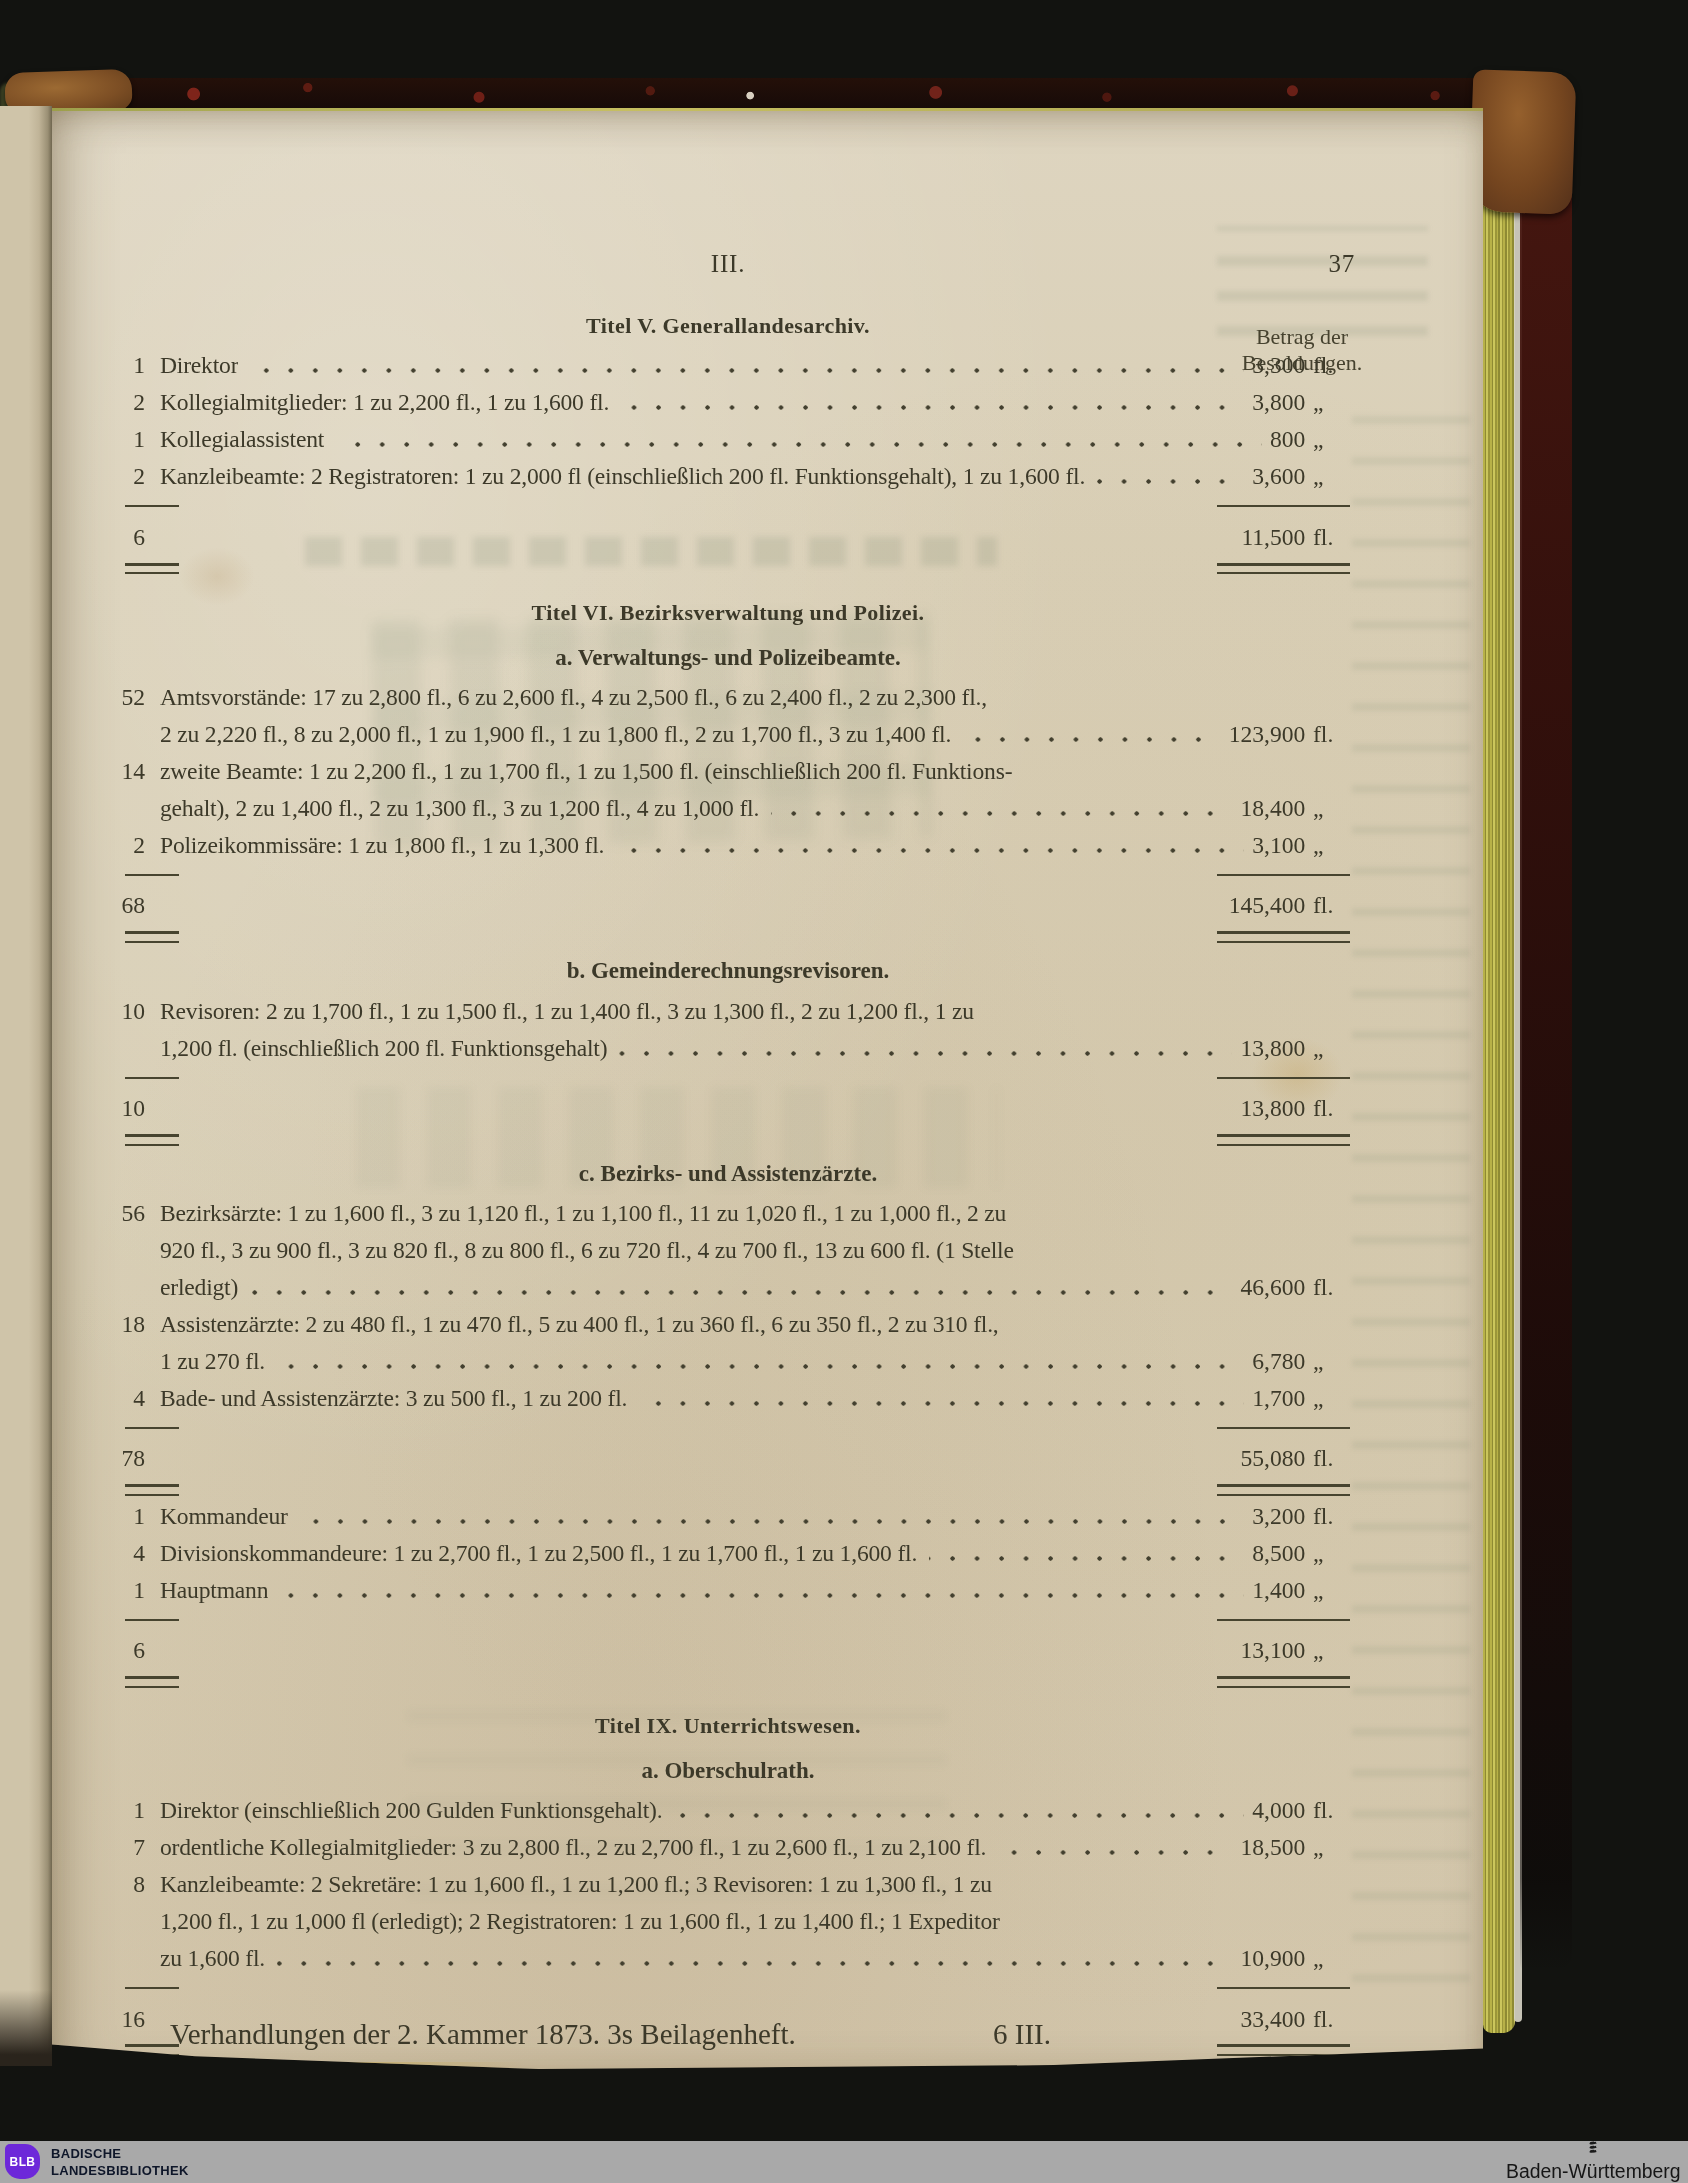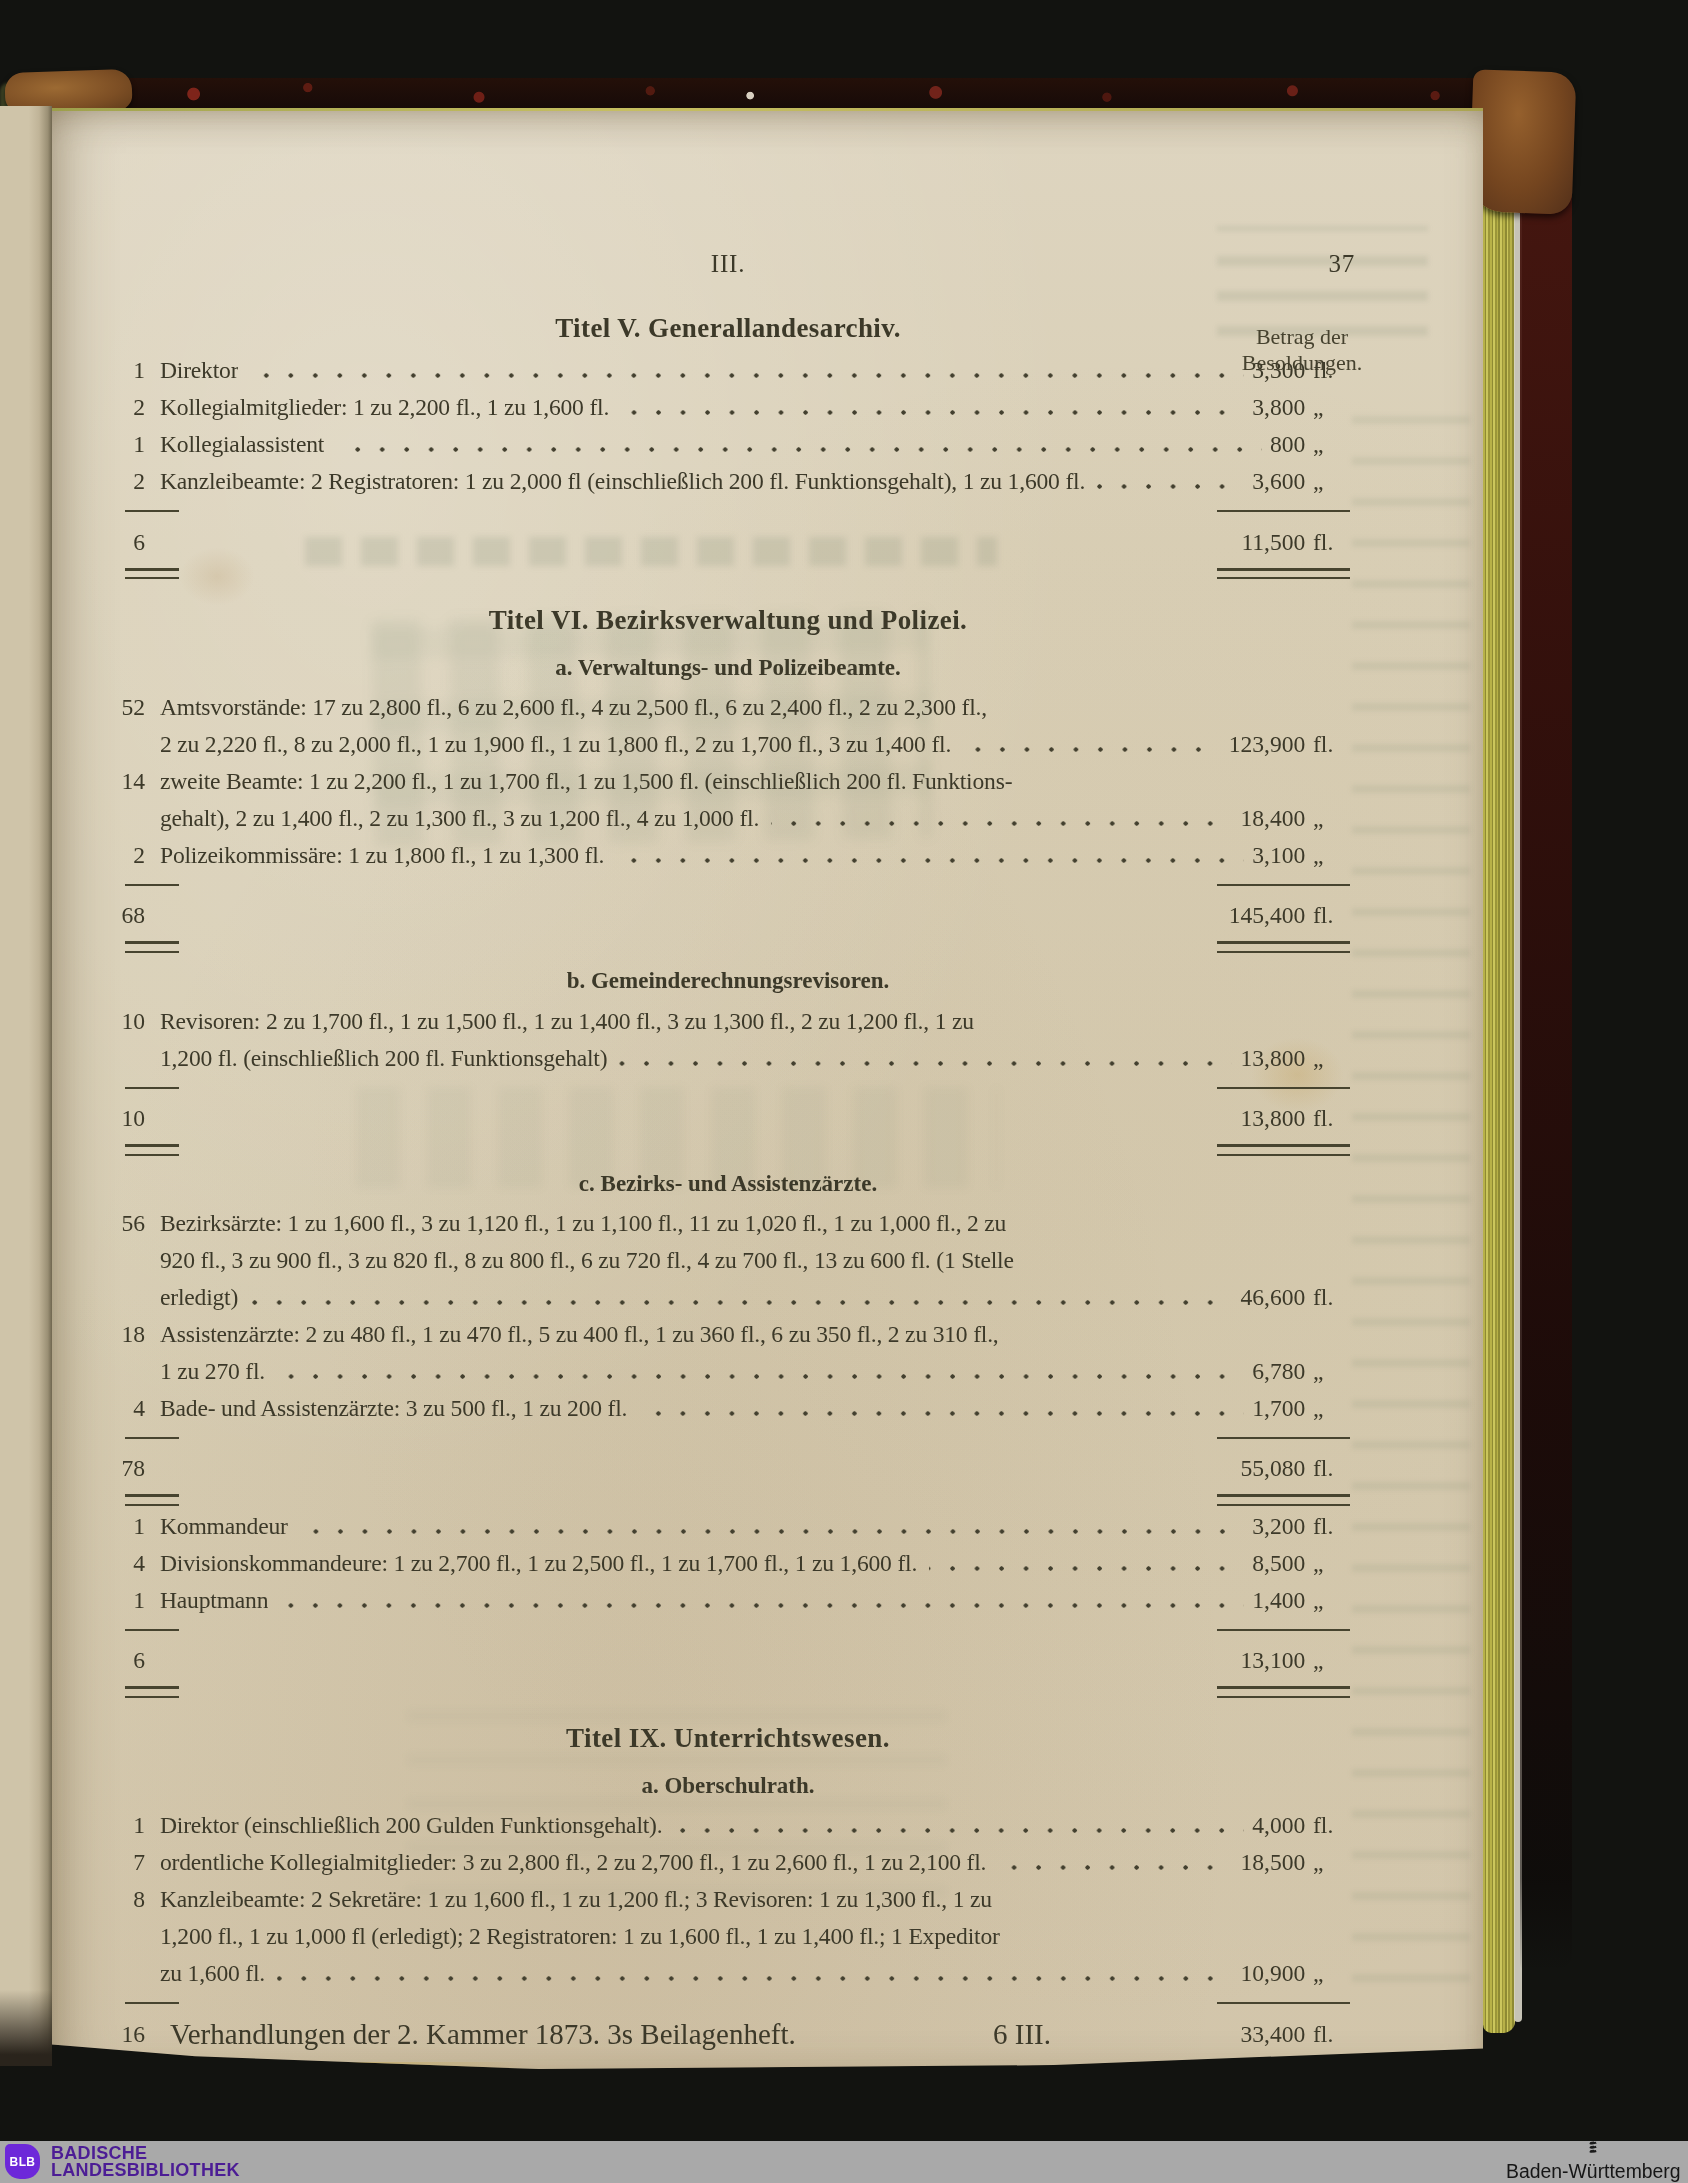--- a/index.html
+++ b/index.html
@@ -77,21 +77,21 @@
     background:repeating-linear-gradient(0deg,rgba(100,120,95,0.11) 0 11.8px,transparent 11.8px 44px);}
 
   
   .content{position:relative;z-index:2;padding:142px 128px 0 49px;}
   .head-row{position:relative;height:34px;font-size:25px;letter-spacing:0.8px;}
   .roman{position:absolute;left:0;right:0;text-align:center;}
   .pageno{position:absolute;right:0;top:0;}
   .col-header{position:absolute;right:88px;top:216px;width:186px;text-align:center;
     font-size:22px;line-height:26px;color:#46422f;z-index:2;}
 
-  .sec-title{text-align:center;font-size:27px;font-weight:bold;letter-spacing:0.4px;margin:29px 0 8.4px;}
+  .sec-title{text-align:center;font-size:22px;font-weight:bold;letter-spacing:0.4px;margin:29px 0 8.4px;}
   .sec-subtitle{text-align:center;font-size:23px;font-weight:bold;margin:18.6px 0 8.4px;}
 
   .row{margin:0;}
   .row-line{display:flex;align-items:baseline;font-size:23.6px;line-height:37px;}
   .count{flex:0 0 44px;margin-right:15px;text-align:right;}
   .rtext{flex:0 1 auto;white-space:pre;overflow:hidden;letter-spacing:-0.2px;}
   .leader{display:inline-block;height:5px;flex:1 1 13.5px;min-width:13.5px;margin:0 8.4px 0 11.8px;
     background-image:radial-gradient(circle at 2.5px 2.5px,#43402f 1.9px,transparent 2.4px);
     background-size:24.5px 5px;background-repeat:repeat-x;background-position:right bottom;}
   .amount{flex:0 0 auto;text-align:right;}
@@ -108,21 +108,21 @@
 
   .scan-footer{position:absolute;left:118px;right:432px;bottom:18.6px;display:flex;
     justify-content:space-between;font-size:29px;color:#3c3929;z-index:2;}
 
   
   .viewerbar{position:absolute;left:0;top:2141px;width:1689px;height:42px;background:#a9a9a9;
     font-family:"Liberation Sans","DejaVu Sans",sans-serif;}
   .blb-badge{position:absolute;left:5px;top:3.4px;width:35px;height:35px;background:#6d28d9;
     border-radius:5px 15px 15px 15px;color:#ffffff;font-weight:bold;font-size:12px;
     display:flex;align-items:center;justify-content:center;letter-spacing:0.4px;}
-  .blb-name{position:absolute;left:51px;top:4.2px;font-size:18px;font-weight:bold;color:#4c1d95;
+  .blb-name{position:absolute;left:51px;top:4.2px;font-size:13px;font-weight:bold;color:#0f172a;
     line-height:17px;letter-spacing:0.3px;}
   .bw{position:absolute;right:8.4px;top:0;height:42px;display:flex;align-items:center;gap:6.8px;flex-direction:column;}
   .bw svg{width:22px;height:32px;}
   .bw-label{font-size:19.4px;color:#161616;}
 </style>
 </head>
 <body>
 
 <div id="stage">
 

